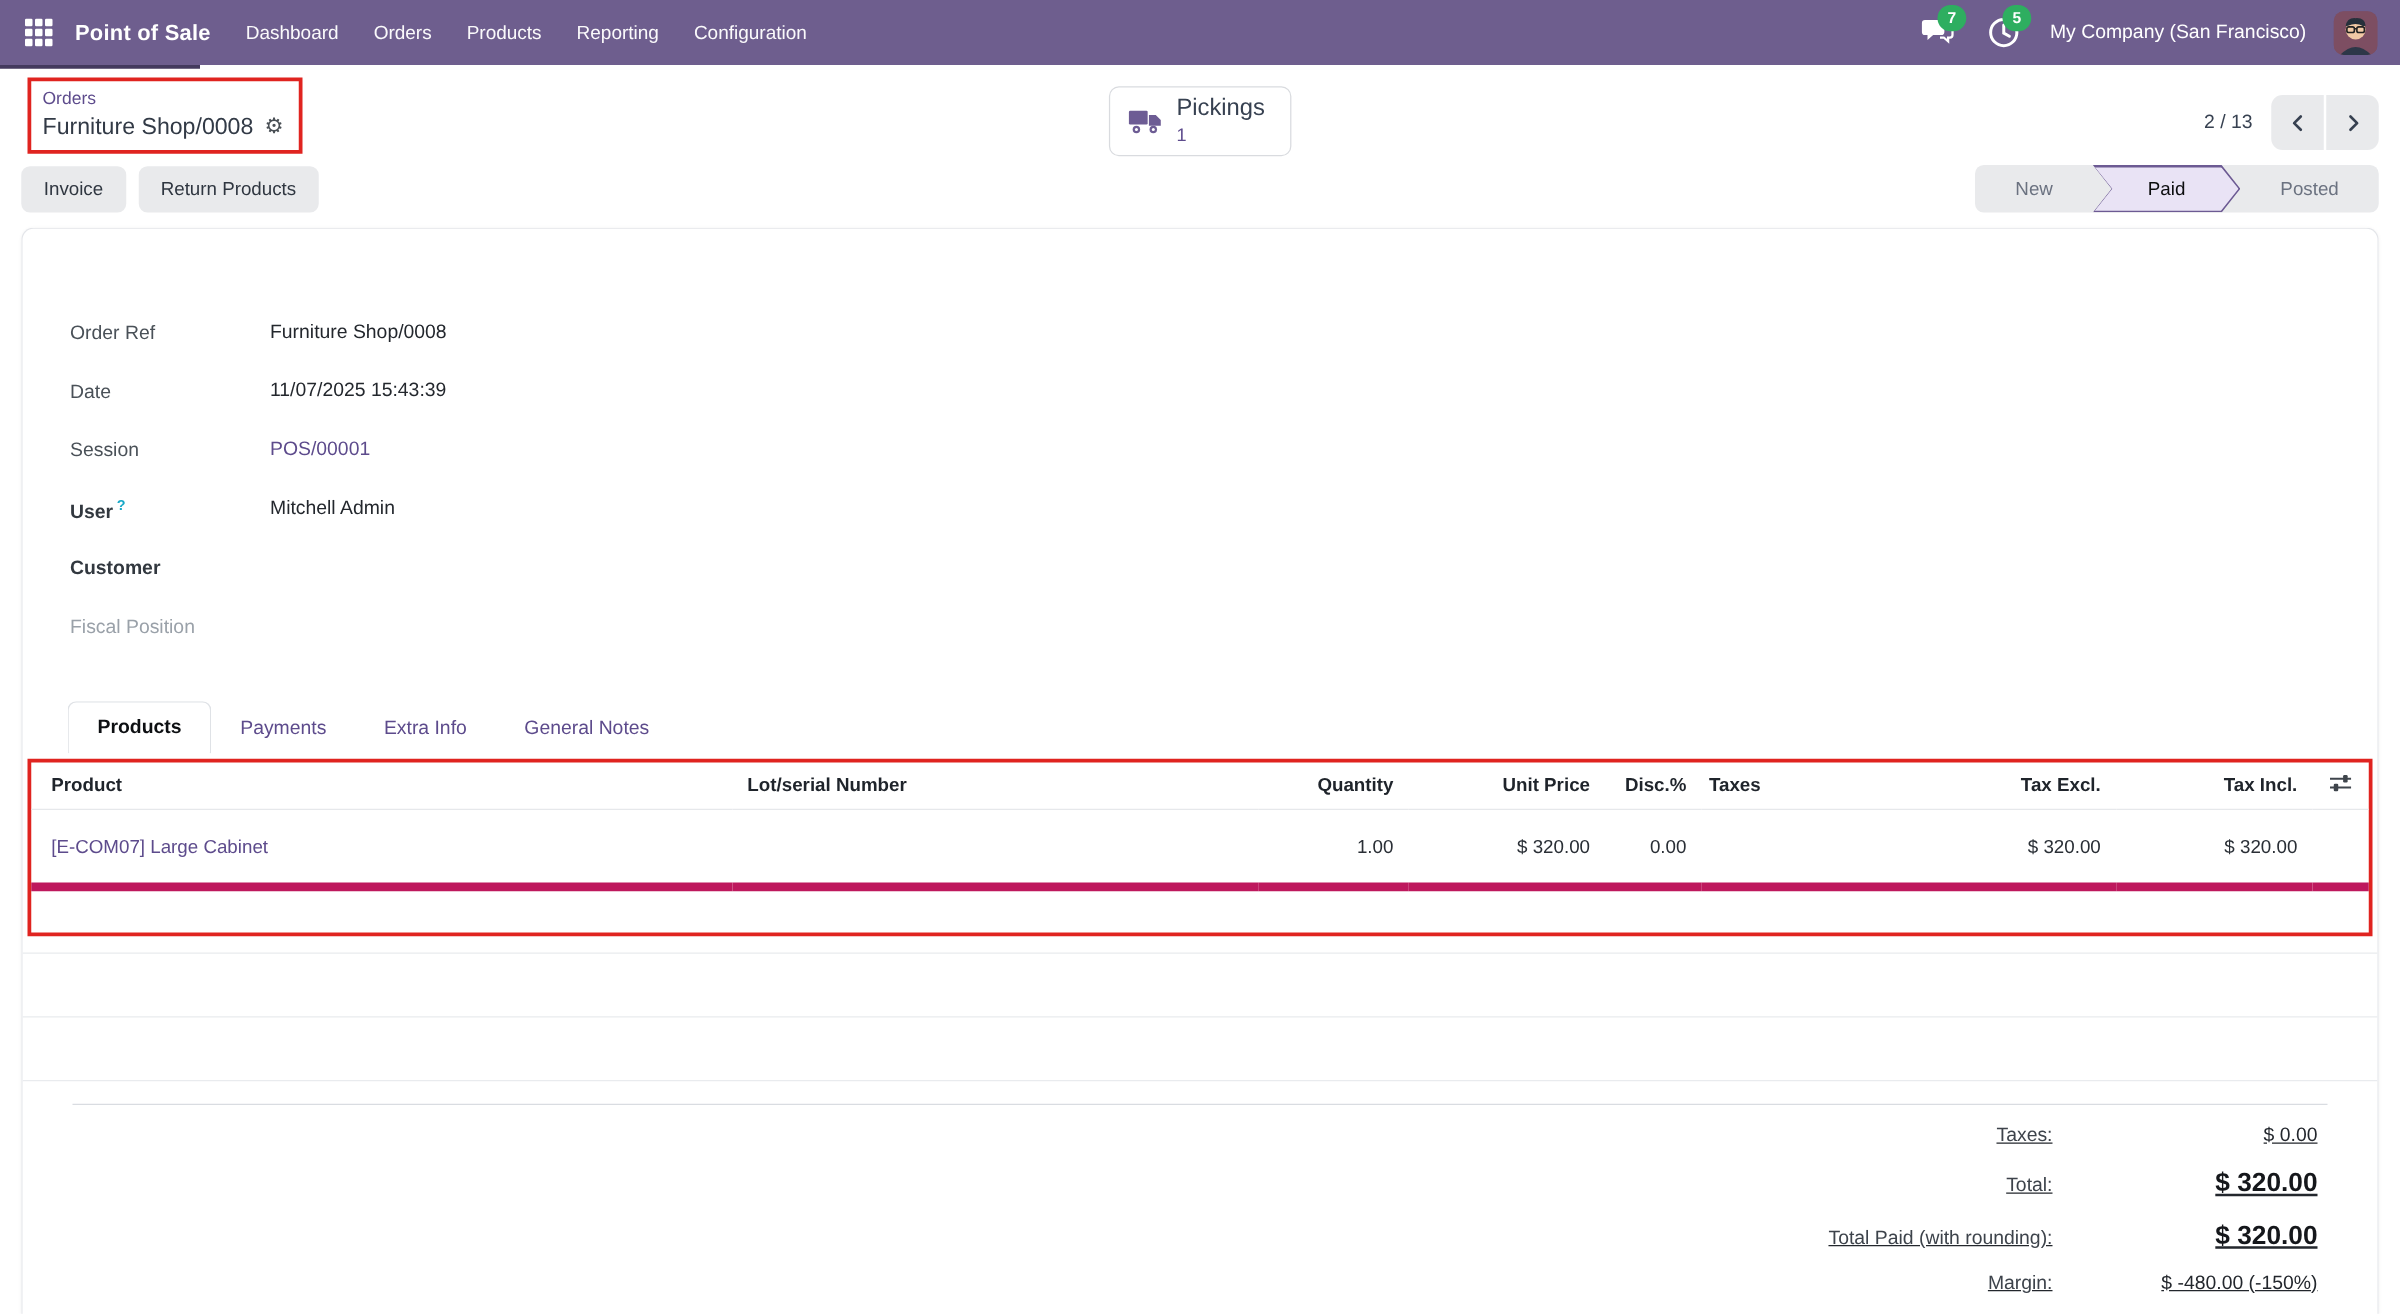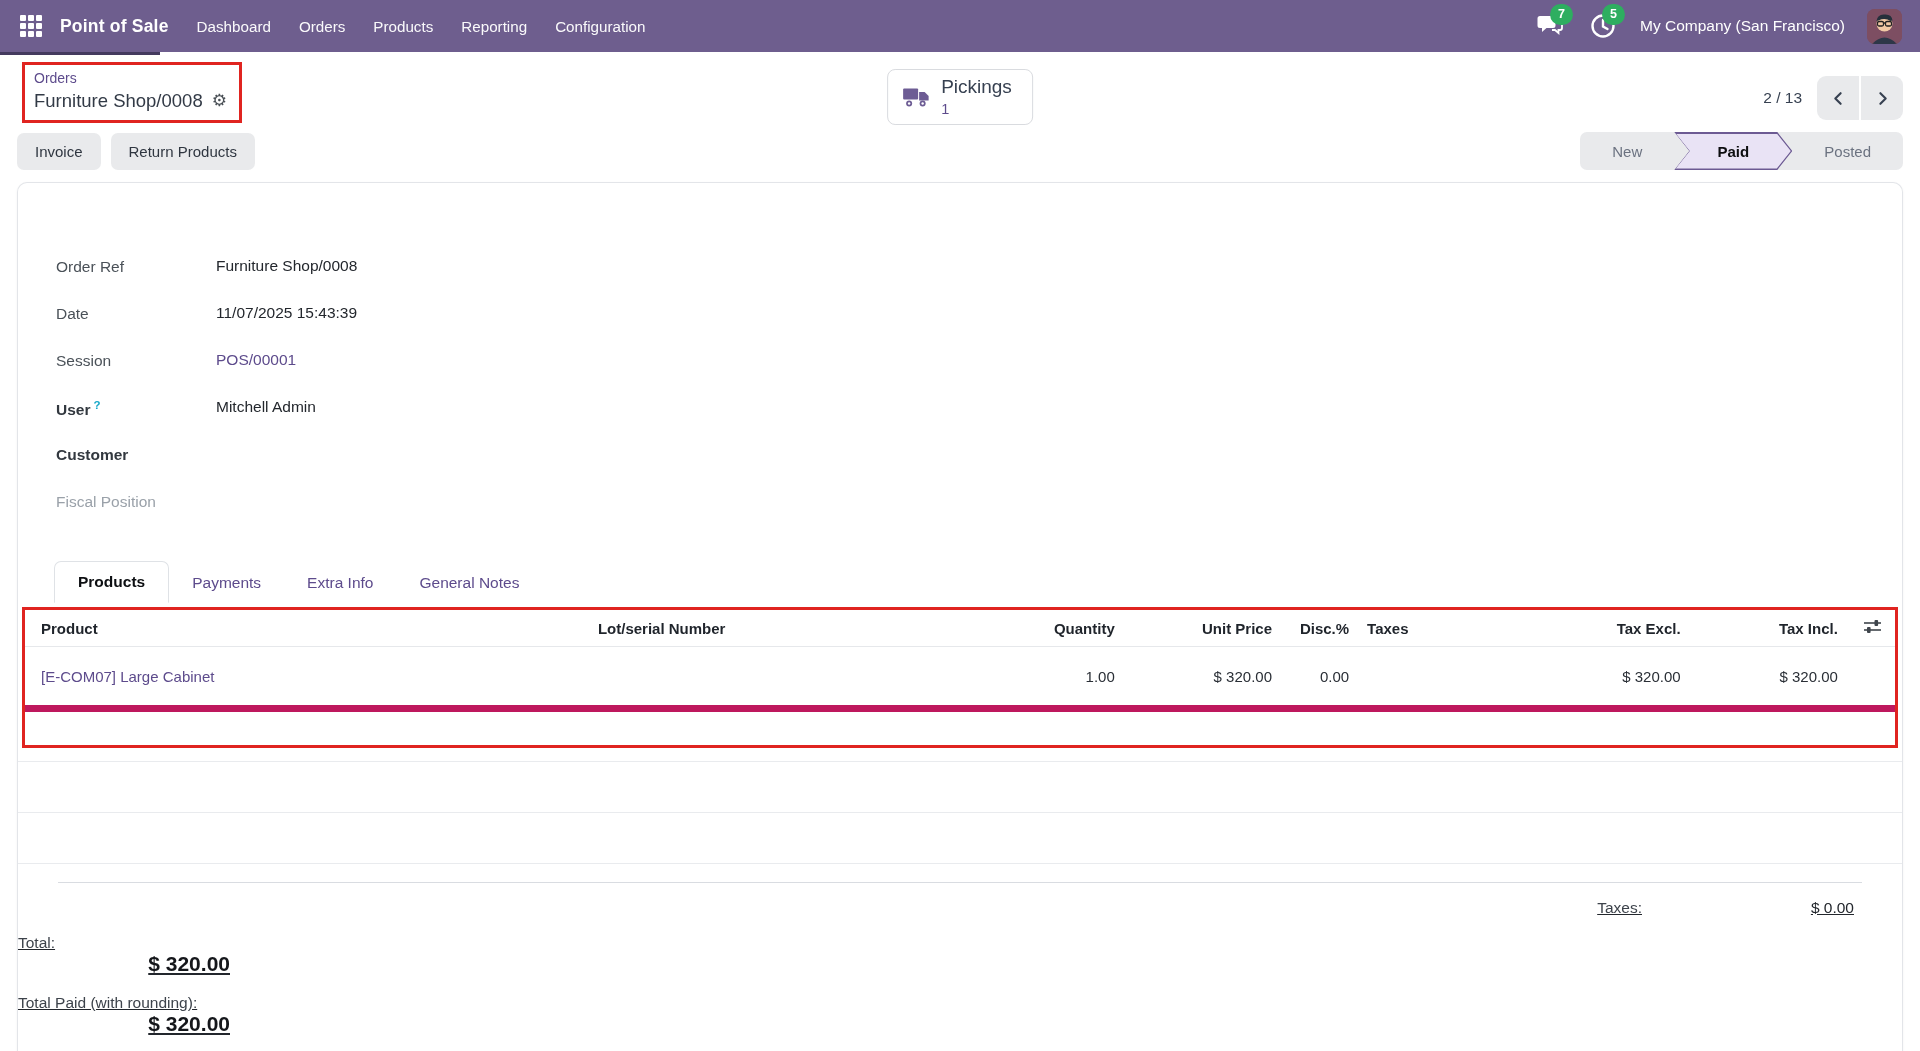--- a/index.html
+++ b/index.html
@@ -59,21 +59,21 @@
   }
   .statusbar { margin-left:auto; display:flex; align-items:stretch; height:38px; background:#e9eaec; border-radius:7px; overflow:hidden; }
   .status-step { display:flex; align-items:center; padding:0 32px; font-size:15px; color:#6b7280; cursor:pointer; }
   .status-step.arrow {
     position:relative; padding:0; width:118px; background:#6c5a93;
     clip-path:polygon(0 0, calc(100% - 15px) 0, 100% 50%, calc(100% - 15px) 100%, 0 100%, 15px 50%);
   }
   .status-step.arrow .inner {
     position:absolute; inset:1.5px; background:#e9e3f5; display:flex; align-items:center; justify-content:center;
     clip-path:polygon(0 0, calc(100% - 14px) 0, 100% 50%, calc(100% - 14px) 100%, 0 100%, 14px 50%);
-    color:#0c0d0f; font-weight:700;
+    color:#0c0d0f; font-weight:400;
   }
 
   
   .sheet {
     margin:0 17px; height:883px; background:#fff; border:1px solid #e3e5e9; border-bottom:none;
     border-radius:10px 10px 0 0; box-shadow:0 1px 3px rgba(0,0,0,.05); padding-top:74px; overflow:hidden;
   }
   .fields { margin-left:38px; }
   .field-row { display:flex; align-items:flex-start; min-height:47px; }
   .field-label { width:152px; font-size:15.5px; color:#4a5158; padding-top:1px; }
@@ -116,21 +116,21 @@
   .filler .band { border-bottom:1px solid #e9ebee; }
   .band.b1 { height:14px; } .band.b2 { height:51px; } .band.b3 { height:51px; }
 
   
   .totals-sep { margin:18px 40px 0; border:none; border-top:1px solid #d9dce1; }
   .totals { padding:8px 48px 0 0; }
   .trow { display:flex; justify-content:flex-end; align-items:baseline; padding:8px 0;text-decoration:underline; }
   .trow .tlabel { font-size:15.5px; color:#3d434b; }
   .trow .tvalue { width:212px; text-align:right; font-size:15.5px; color:#23272d; }
   .trow.big .tvalue { font-size:21px; font-weight:700; color:#15171b; }
-  .trow.big { padding:9px 0;flex-direction:column; }
+  .trow.big { padding:9px 0; }
 
   svg { display:block; }
 </style>
 </head>
 <body>
 
 <div class="screen">
 
   <div class="navbar">
     <div class="apps-btn">
@@ -336,16 +336,20 @@
         <span class="tvalue">$ 0.00</span>
       </div>
       <div class="trow big">
         <span class="tlabel">Total:</span>
         <span class="tvalue">$ 320.00</span>
       </div>
       <div class="trow big">
         <span class="tlabel">Total Paid (with rounding):</span>
         <span class="tvalue">$ 320.00</span>
       </div>
+      <div class="trow">
+        <span class="tlabel">Margin:</span>
+        <span class="tvalue">$ -480.00 (-150%)</span>
+      </div>
     </div>
 
   </div>
 </div>
 
 </body></html>

